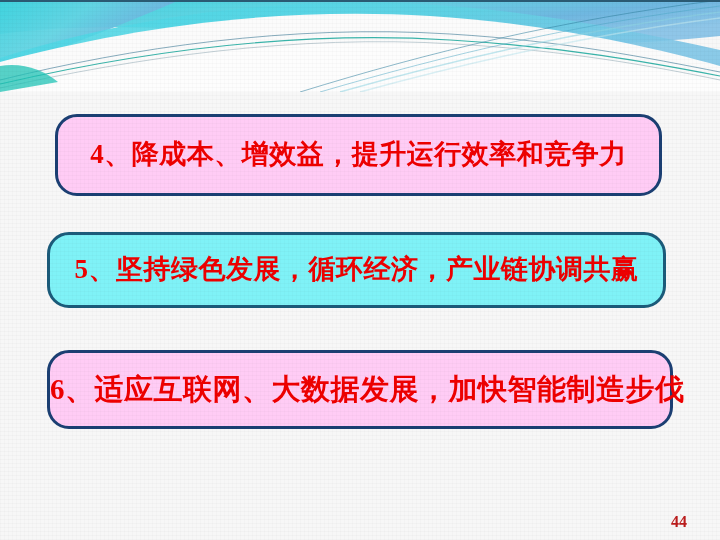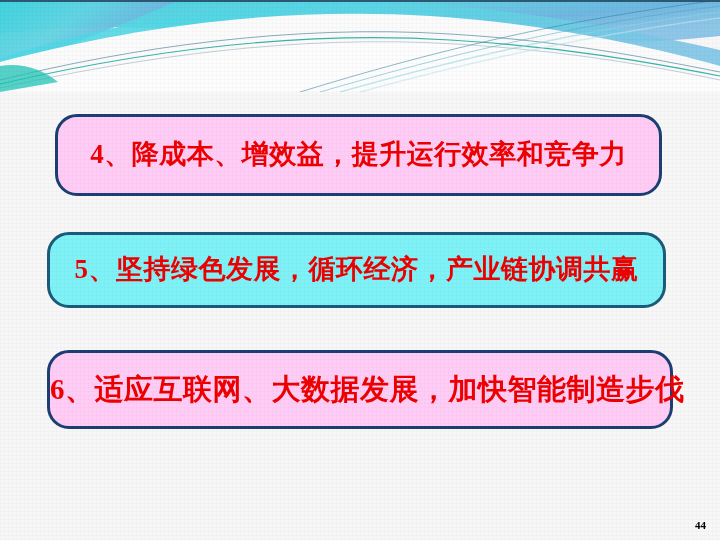--- a/index.html
+++ b/index.html
@@ -109,26 +109,26 @@
     background: #ffccf5;
     border-width: 3px;
     border-color: #1b3f73;
     border-radius: 22px;
   }
   #box-3 .callout-text { font-size: 29px; }
 
   
   #slide-number {
     position: absolute;
-    right: 14px;
+    right: 33px;
     bottom: 9px;
     z-index: 4;
-    color: #000000;
+    color: #b91c1c;
     font-family: "Liberation Serif", serif;
-    font-size: 11px;
+    font-size: 16px;
     font-weight: bold;
   }
 </style>
 </head>
 <body>
 
 <div id="slide">
 
   <div id="banner">
     <svg width="720" height="92" viewBox="0 0 720 92" xmlns="http://www.w3.org/2000/svg">

